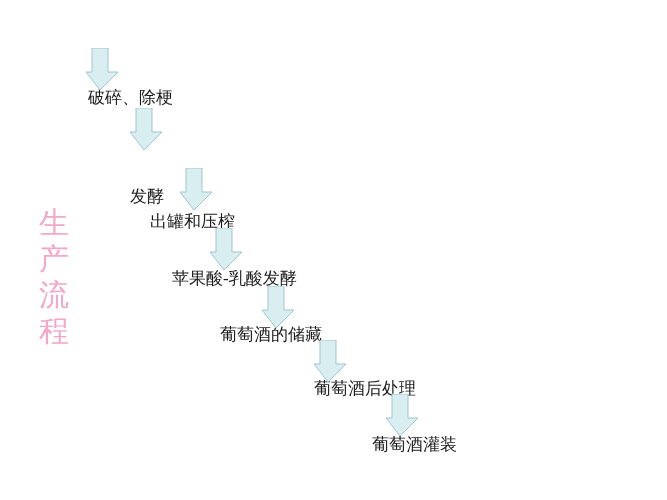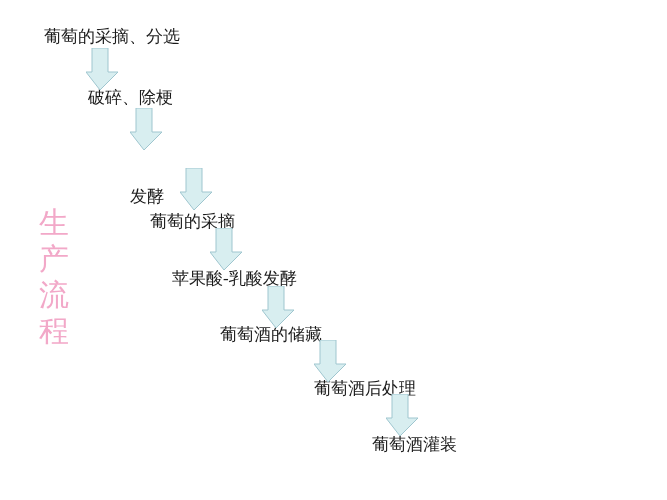--- a/index.html
+++ b/index.html
@@ -49,24 +49,23 @@
   }
 </style>
 </head>
 <body>
 
 <div id="stage">
 
   <div class="side-title">生产
 流程</div>
 
-  <div class="step" style="left:44px;  top:26px;">葡萄的采摘、分选</div>
   <div class="step" style="left:88px;  top:87px;">破碎、除梗</div>
   <div class="step" style="left:130px; top:146px;margin-top:40px;">发酵</div>
-  <div class="step" style="left:150px; top:211px;">葡萄的采摘</div>
+  <div class="step" style="left:150px; top:211px;">出罐和压榨</div>
   <div class="step" style="left:172px; top:268px;">苹果酸-乳酸发酵</div>
   <div class="step" style="left:220px; top:324px;">葡萄酒的储藏</div>
   <div class="step" style="left:372px; top:434px;">葡萄酒灌装</div>
   <div class="step" style="left:314px; top:378px;">葡萄酒后处理</div>
 
   <div class="arrow" style="left:86px;  top:48px;">
     <svg viewBox="0 0 34 42" xmlns="http://www.w3.org/2000/svg">
       <polygon points="6,0 22,0 22,24 32,24 14,42 0,24 6,24" fill="#d8eef0" stroke="#9fc6cf" stroke-width="1"></polygon>
     </svg>
   </div>

